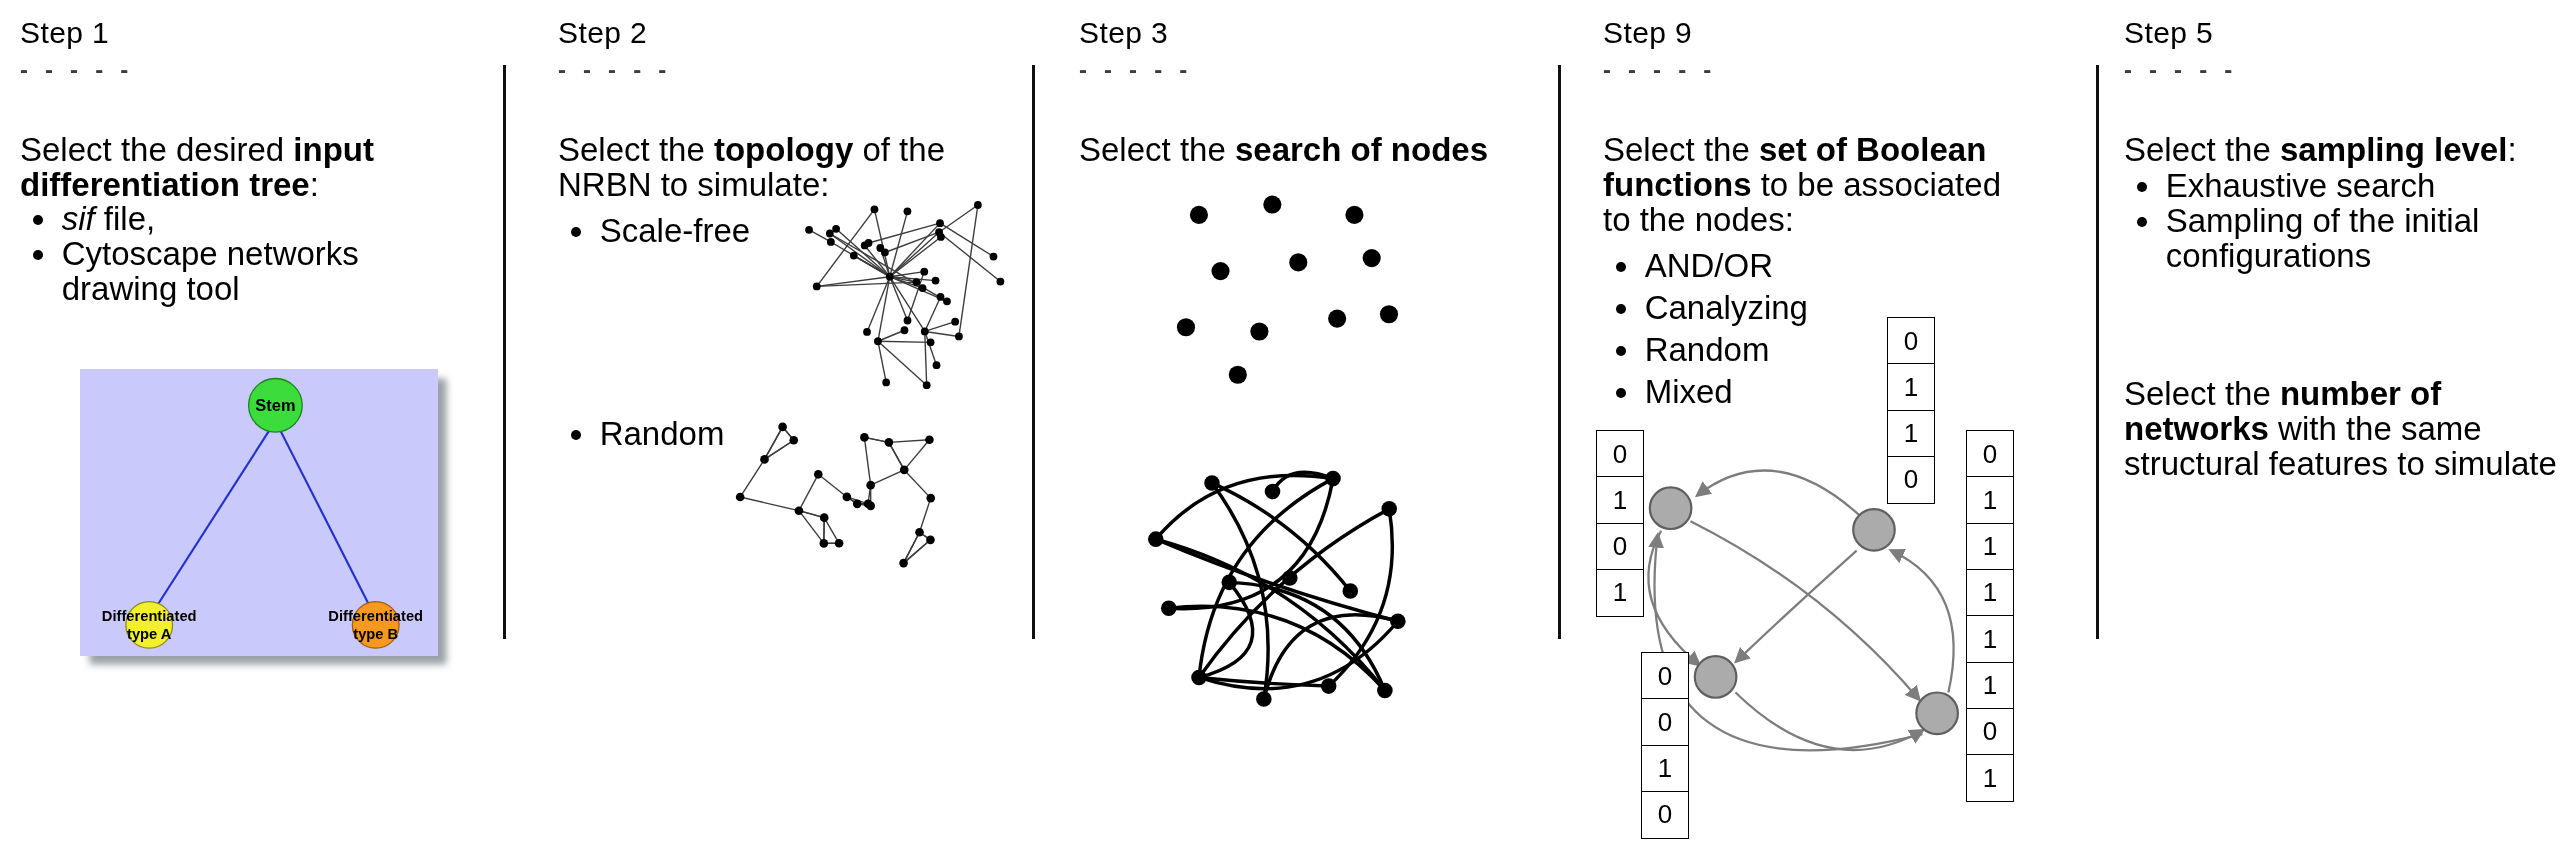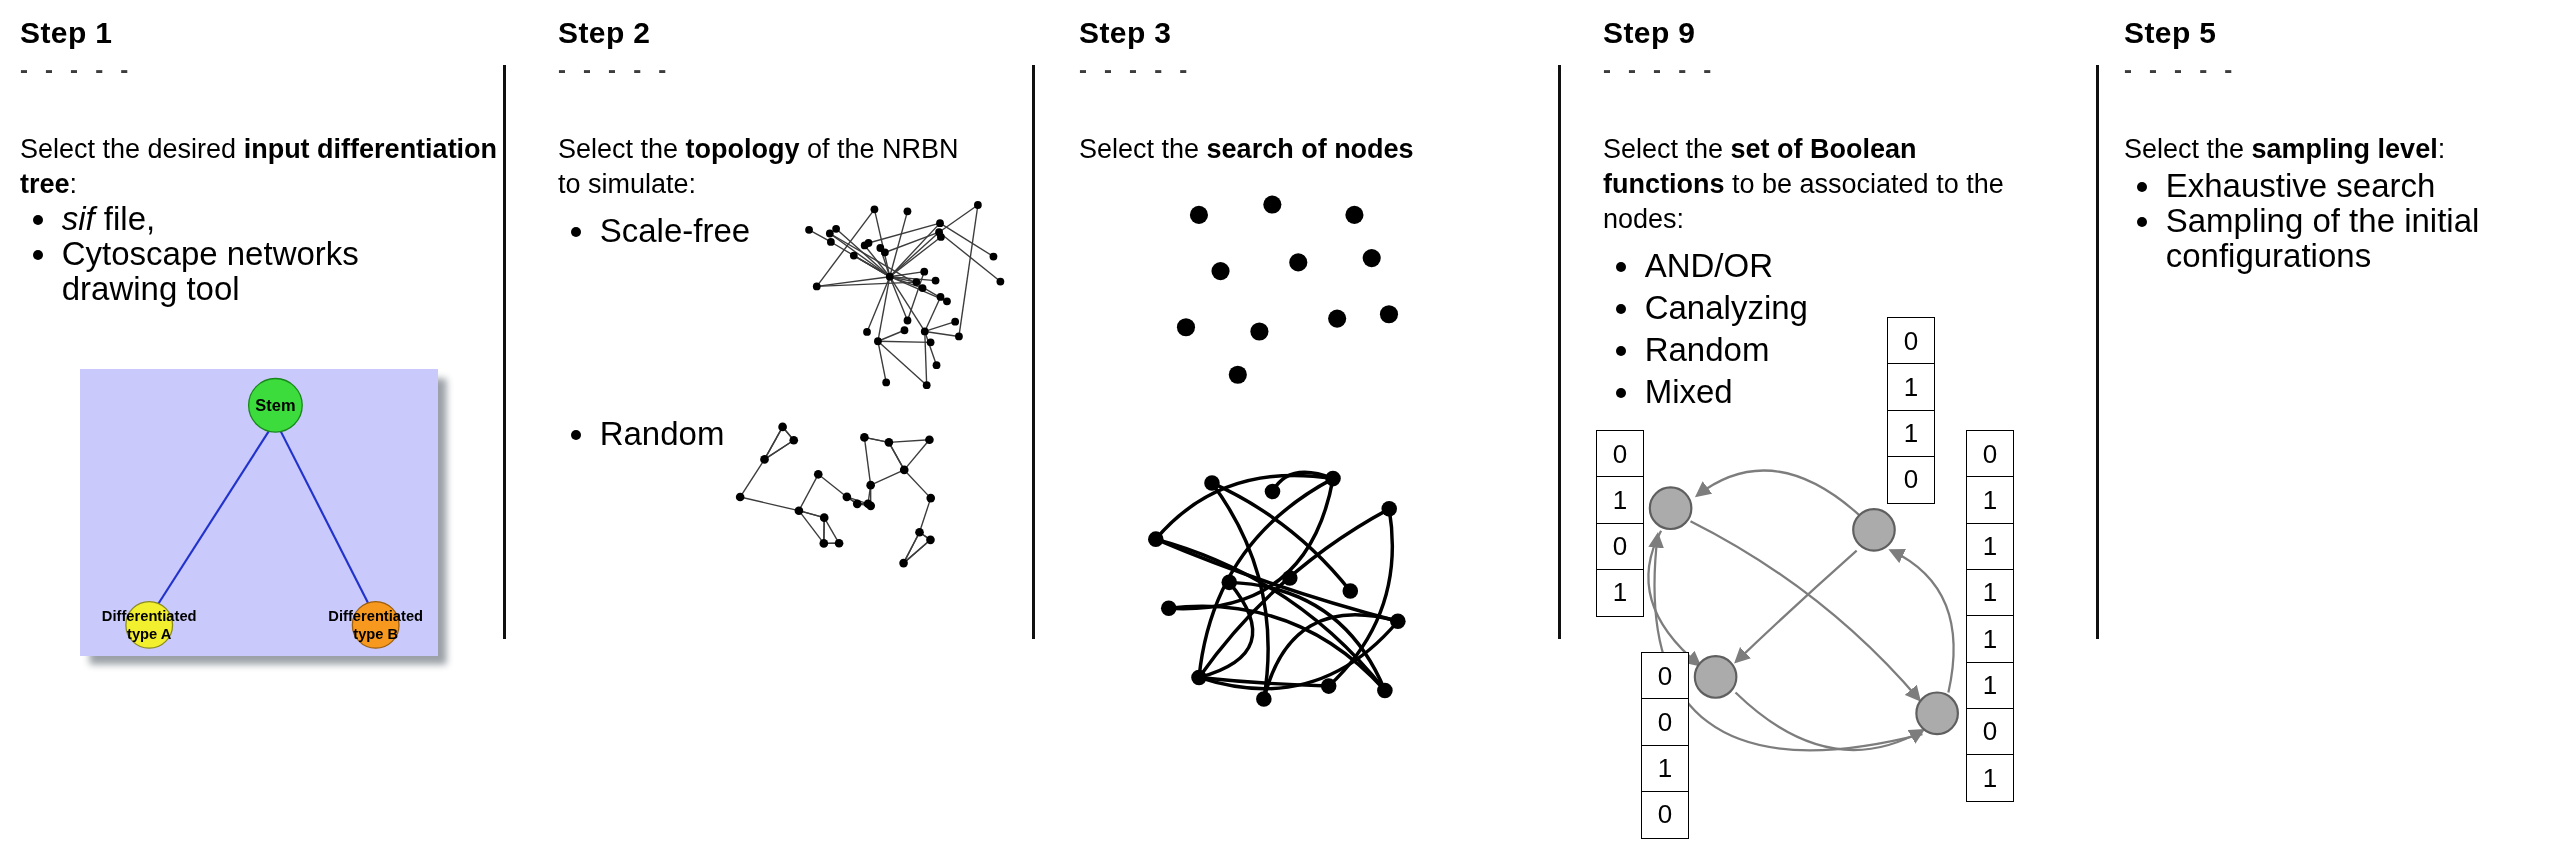--- a/index.html
+++ b/index.html
@@ -1,22 +1,22 @@
 <!DOCTYPE html>
 <html style="--tree-panel: #c9c9fb; --tree-edge: #2233cc; --tree-stem: #3bdc3b; --tree-a: #f2ef2e; --tree-b: #f8991f;font-size:14px"><head>
 <meta charset="utf-8">
 <style>
   *{margin:0;padding:0;box-sizing:border-box}
   html,body{background:#fff}
   body{font-family:"Liberation Sans",sans-serif;color:#000}
   .page{position:relative;width:2576px;height:851px;background:#fff;overflow:hidden}
   .col{position:absolute;top:16.4px;height:831px}
-  .step-title{position:absolute;top:0;left:0;font-size:30px;font-weight:700;letter-spacing:0.4px}
+  .step-title{position:absolute;top:0;left:0;font-size:30px;font-weight:400;letter-spacing:0.4px}
   .dashes{position:absolute;top:40px;left:0;font-size:24px;font-weight:700;letter-spacing:5.2px;color:#3c3c3c}
-  .body-text{position:absolute;font-size:27px;line-height:35px}
+  .body-text{position:absolute;font-size:33px;line-height:35px}
   .body-text b{font-weight:700}
   ul.bullets{position:absolute;font-size:33px;line-height:35px;list-style:disc;padding-left:40px}
   ul.bullets li{padding-left:1.7px}
   ul.tight li{margin-bottom:7px}
   .divider{position:absolute;top:65px;height:574px;width:2.6px;background:#101010}
   .gfx{position:absolute}
   .net-edge{stroke:#3c3c3c;stroke-width:1.6}
   .net-node{fill:#000}
   .tangle-edge{stroke:#000;stroke-width:4;fill:none;stroke-linecap:round}
   .tree-panel{position:absolute;left:80px;top:369px;width:358px;height:287px;background:var(--tree-panel,#c9c9fb);box-shadow:8.7px 8.7px 7px #9aa0a6}
@@ -342,16 +342,17 @@
   </div>
 
   <section class="col" style="left:2124px;width:437px">
     <h2 class="step-title">Step 5</h2>
     <div class="dashes">- - - - -</div>
     <p class="body-text" style="top:116px;width:437px"><span>Select the </span><b>sampling level</b><span>:</span></p>
     <ul class="bullets" style="top:152px;width:415px">
       <li>Exhaustive search</li>
       <li>Sampling of the initial configurations</li>
     </ul>
+    <p class="body-text" style="top:360px;width:437px"><span>Select the </span><b>number of networks</b><span> with the same structural features to simulate</span></p>
   </section>
 
 </div>
 
 
 </body></html>

